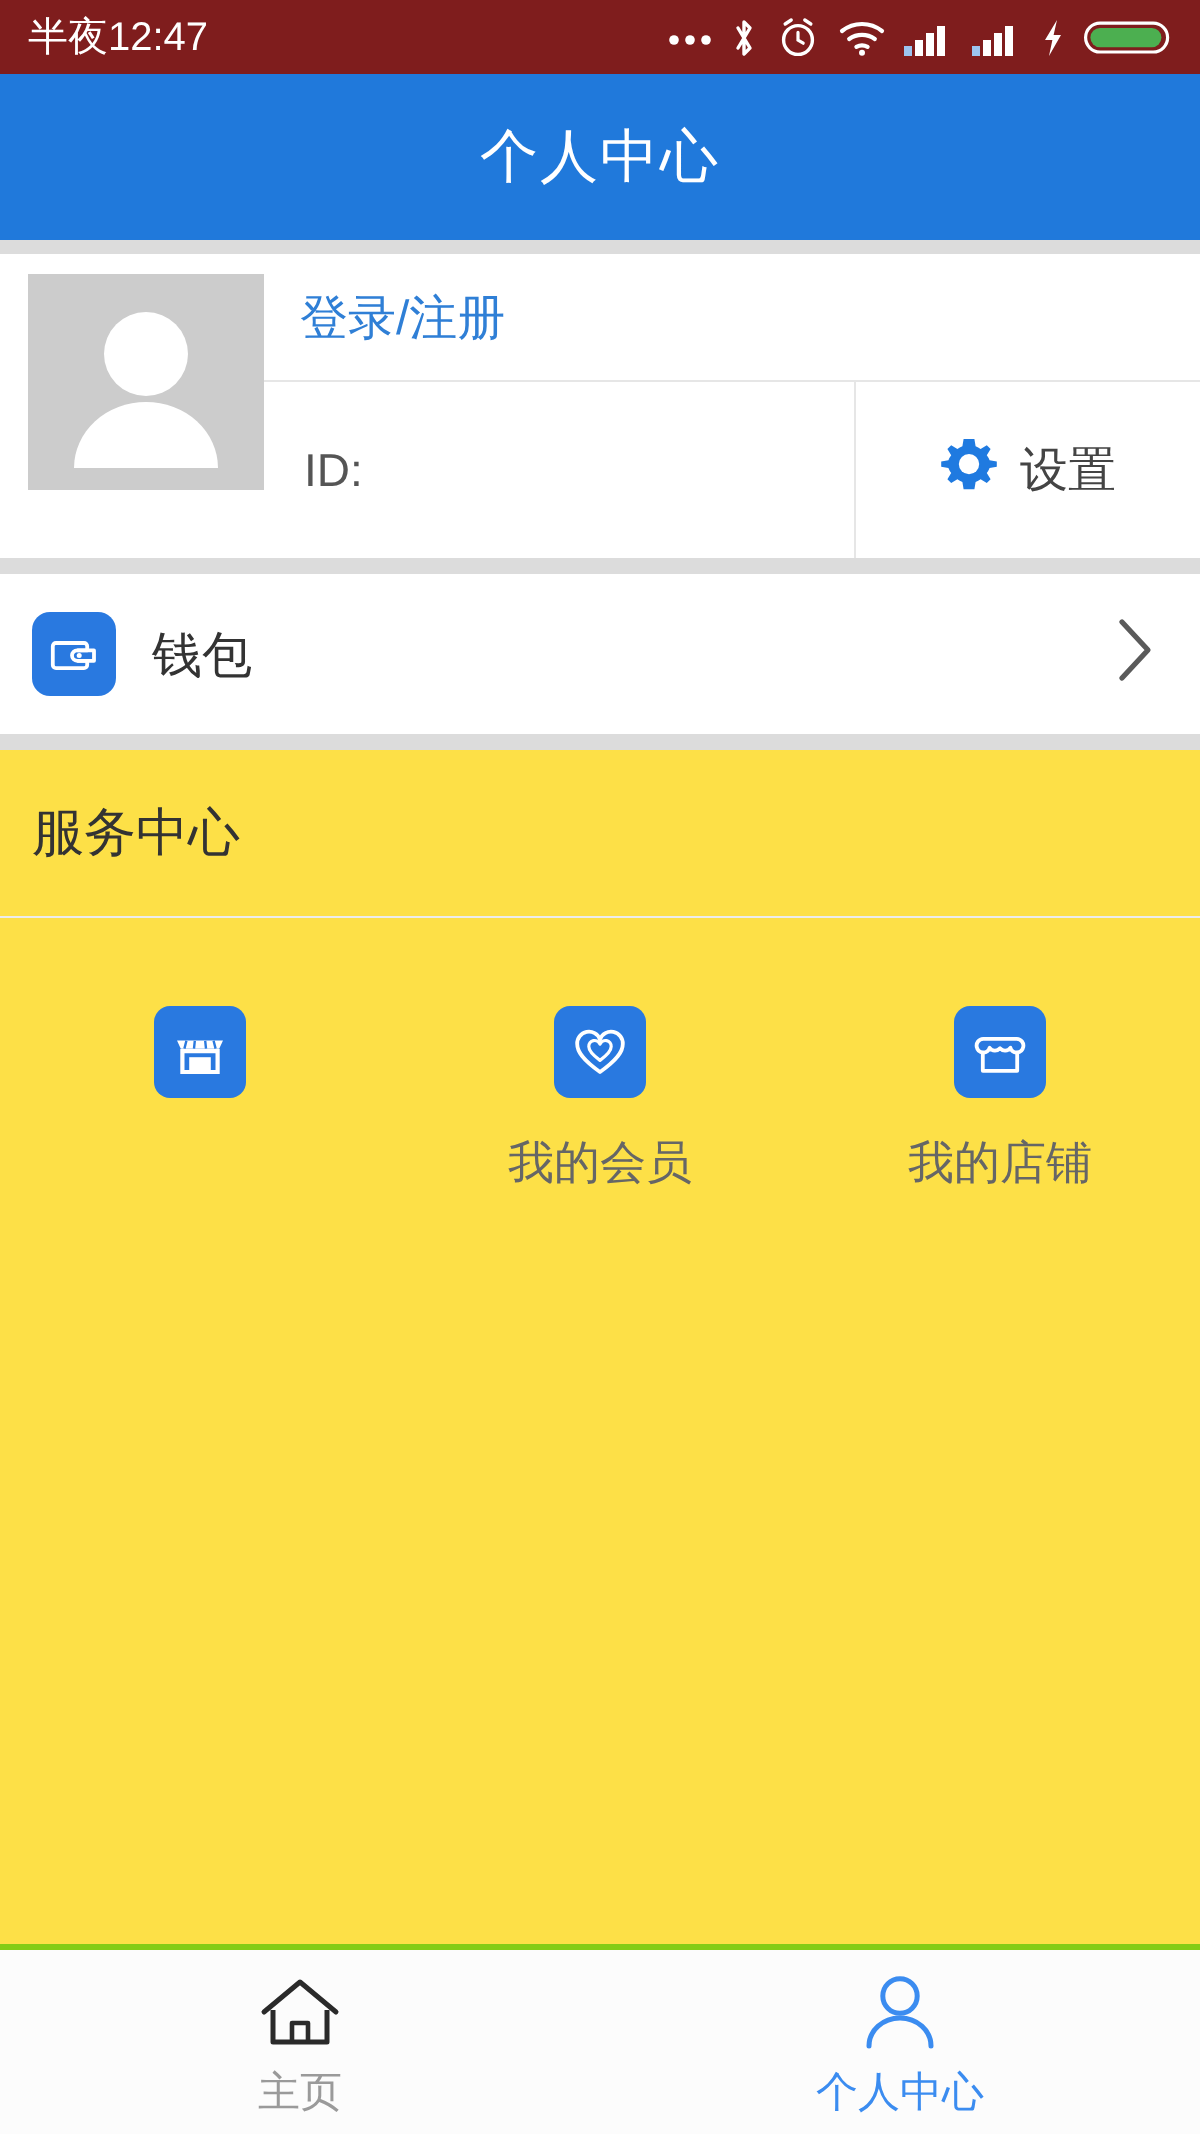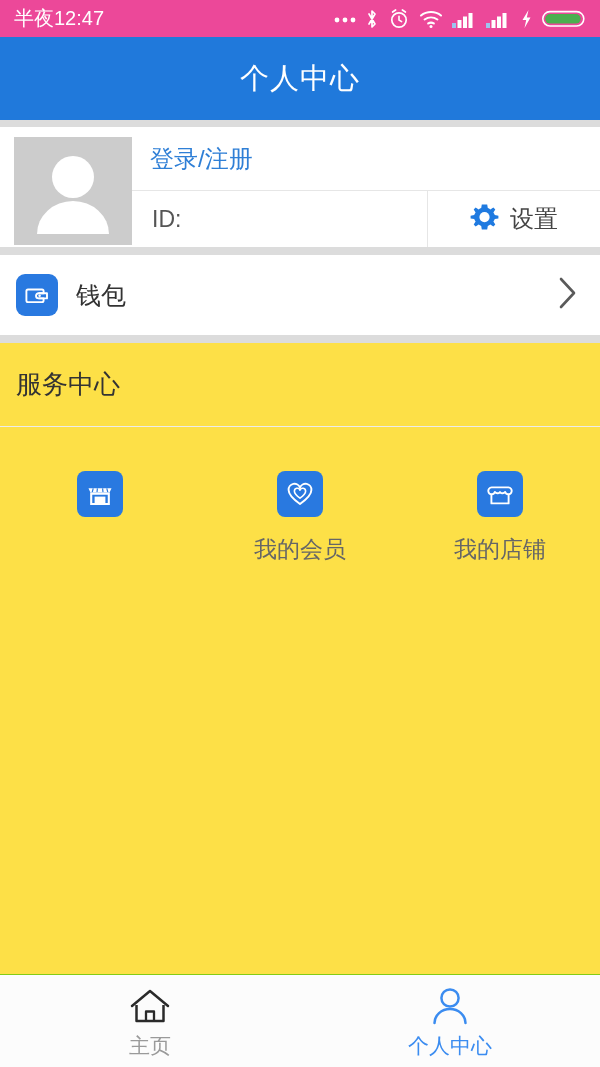--- a/index.html
+++ b/index.html
@@ -19,21 +19,21 @@
     height: 1067px;
     position: relative;
     display: flex;
     flex-direction: column;
     background: #fcfcfc;
   }
 
   
   .statusbar {
     height: 37px;
-    background: #ec4899;
+    background: #7f1d1d;
     display: flex;
     align-items: center;
     justify-content: space-between;
     padding: 0 14px;
     box-sizing: border-box;
     flex: 0 0 auto;
   }
   .status-time {
     color: #ffffff;
     font-size: 20px;
@@ -66,21 +66,21 @@
     background: #dcdcdc;
     flex: 0 0 auto;
   }
   .gap.g1 { height: 7px; }
   .gap.g2 { height: 8px; }
   .gap.g3 { height: 8px; }
 
   
   .profile-card {
     background: #ffffff;
-    height: 120px;
+    height: 152px;
     display: flex;
     flex: 0 0 auto;
     position: relative;
   }
   .avatar {
     width: 118px;
     height: 108px;
     margin: 10px 0 10px 14px;
     background: #cccccc;
     flex: 0 0 auto;
@@ -217,21 +217,21 @@
     margin-top: 17px;
     font-size: 23px;
     color: #666666;
   }
   .spacer { flex: 1 1 auto; }
 
   
   .bottom-nav {
     height: 92px;
     background: #fcfcfc;
-    border-top: 1px solid #84cc16;
+    border-top: 3px solid #84cc16;
     display: flex;
     flex: 0 0 auto;
   }
   .nav-item {
     flex: 1 1 0;
     display: flex;
     flex-direction: column;
     align-items: center;
     justify-content: center;
     cursor: pointer;

